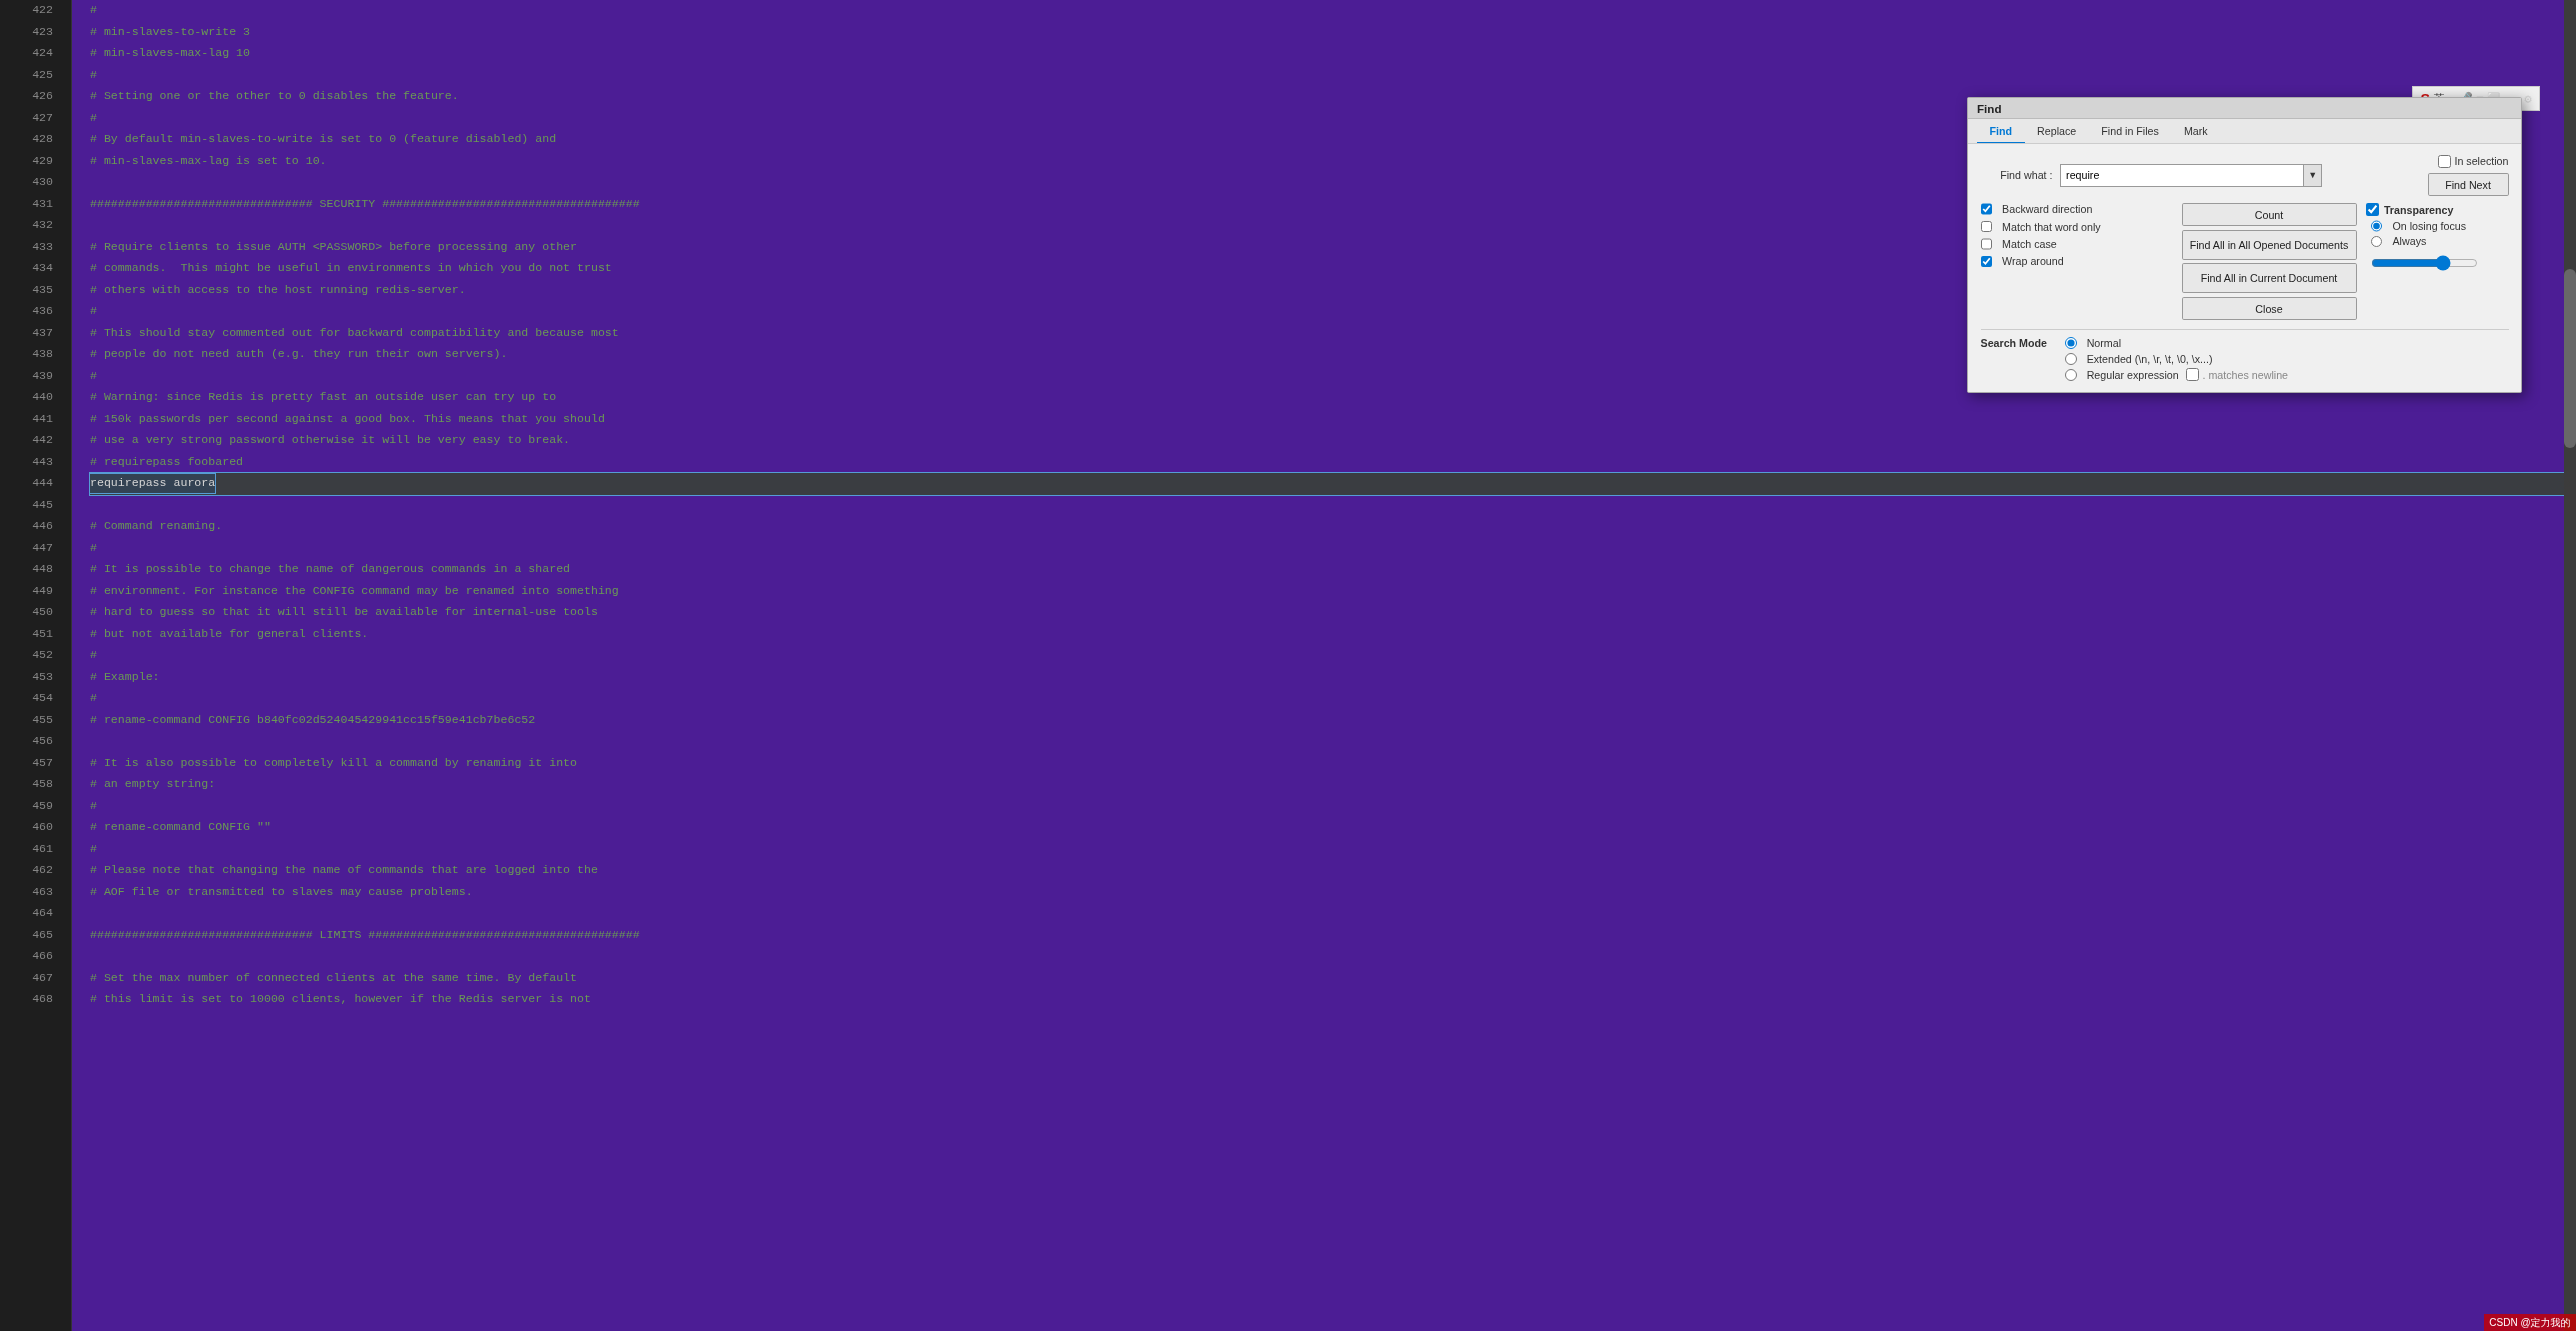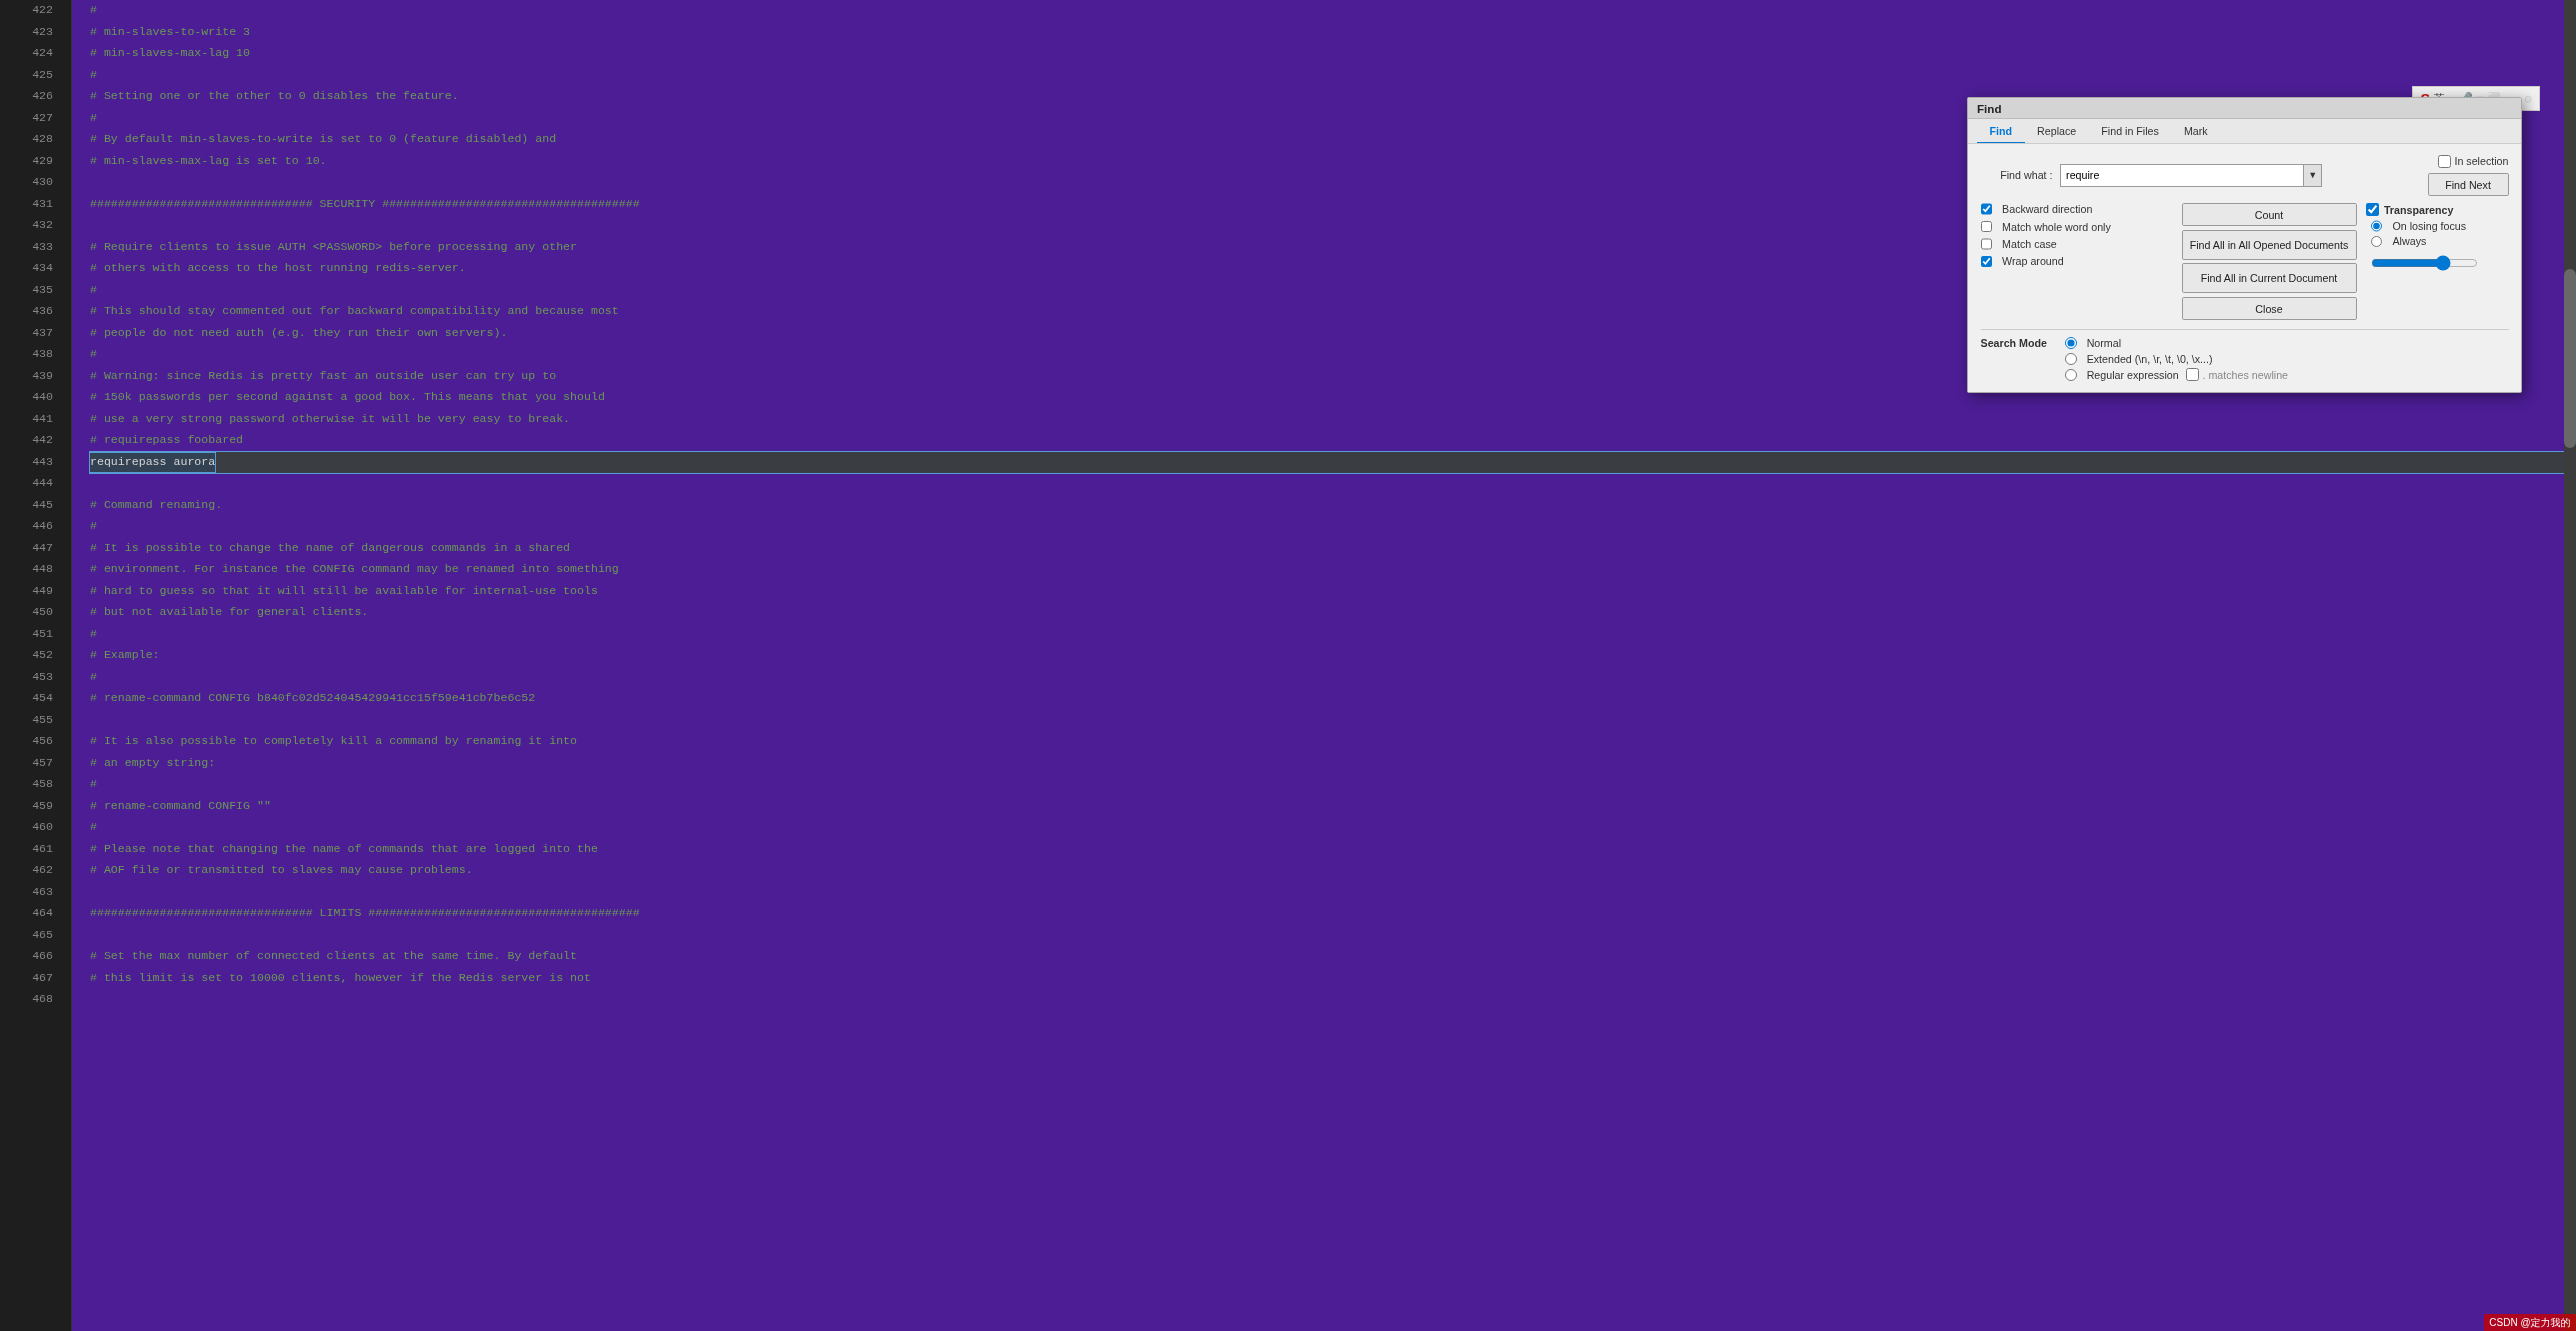--- a/index.html
+++ b/index.html
@@ -336,20 +336,21 @@
         <div class="code-line"><span class="comment" style="color: rgb(106, 153, 85);"># min-slaves-max-lag 10</span></div>
         <div class="code-line"><span class="comment" style="color: rgb(106, 153, 85);">#</span></div>
         <div class="code-line"><span class="comment" style="color: rgb(106, 153, 85);"># Setting one or the other to 0 disables the feature.</span></div>
         <div class="code-line"><span class="comment" style="color: rgb(106, 153, 85);">#</span></div>
         <div class="code-line"><span class="comment" style="color: rgb(106, 153, 85);"># By default min-slaves-to-write is set to 0 (feature disabled) and</span></div>
         <div class="code-line"><span class="comment" style="color: rgb(106, 153, 85);"># min-slaves-max-lag is set to 10.</span></div>
         <div class="code-line"><span style="color: rgb(212, 212, 212);"></span></div>
         <div class="code-line"><span class="comment" style="color: rgb(106, 153, 85);">################################ SECURITY #####################################</span></div>
         <div class="code-line"><span style="color: rgb(212, 212, 212);"></span></div>
         <div class="code-line"><span class="comment" style="color: rgb(106, 153, 85);"># Require clients to issue AUTH &lt;PASSWORD&gt; before processing any other</span></div>
+        <div class="code-line"><span class="comment" style="color: rgb(106, 153, 85);"># commands.  This might be useful in environments in which you do not trust</span></div>
         <div class="code-line"><span class="comment" style="color: rgb(106, 153, 85);"># others with access to the host running redis-server.</span></div>
         <div class="code-line"><span class="comment" style="color: rgb(106, 153, 85);">#</span></div>
         <div class="code-line"><span class="comment" style="color: rgb(106, 153, 85);"># This should stay commented out for backward compatibility and because most</span></div>
         <div class="code-line"><span class="comment" style="color: rgb(106, 153, 85);"># people do not need auth (e.g. they run their own servers).</span></div>
         <div class="code-line"><span class="comment" style="color: rgb(106, 153, 85);">#</span></div>
         <div class="code-line"><span class="comment" style="color: rgb(106, 153, 85);"># Warning: since Redis is pretty fast an outside user can try up to</span></div>
         <div class="code-line"><span class="comment" style="color: rgb(106, 153, 85);"># 150k passwords per second against a good box. This means that you should</span></div>
         <div class="code-line"><span class="comment" style="color: rgb(106, 153, 85);"># use a very strong password otherwise it will be very easy to break.</span></div>
         <div class="code-line"><span class="comment" style="color: rgb(106, 153, 85);"># requirepass foobared</span></div>
         <div class="code-line" style="background: rgb(58, 61, 65); outline: rgb(86, 156, 214) solid 0.9px;"><span style="background: rgba(38, 79, 120, 0.333); outline: rgb(86, 156, 214) solid 0.9px; color: rgb(212, 212, 212);">requirepass aurora</span></div>
@@ -429,21 +430,21 @@
 
       <div style="display:flex;gap:9px;margin-top:5.4px;">
 
         <div class="find-options-col">
           <label class="find-option">
             <input type="checkbox" checked="" class="checkbox-checked" style="">
             <span>Backward direction</span>
           </label>
           <label class="find-option">
             <input type="checkbox" style="">
-            <span>Match whole word only</span>
+            <span>Match that word only</span>
           </label>
           <label class="find-option">
             <input type="checkbox" style="">
             <span>Match case</span>
           </label>
           <label class="find-option">
             <input type="checkbox" checked="" class="checkbox-checked" style="">
             <span>Wrap around</span>
           </label>
         </div>

